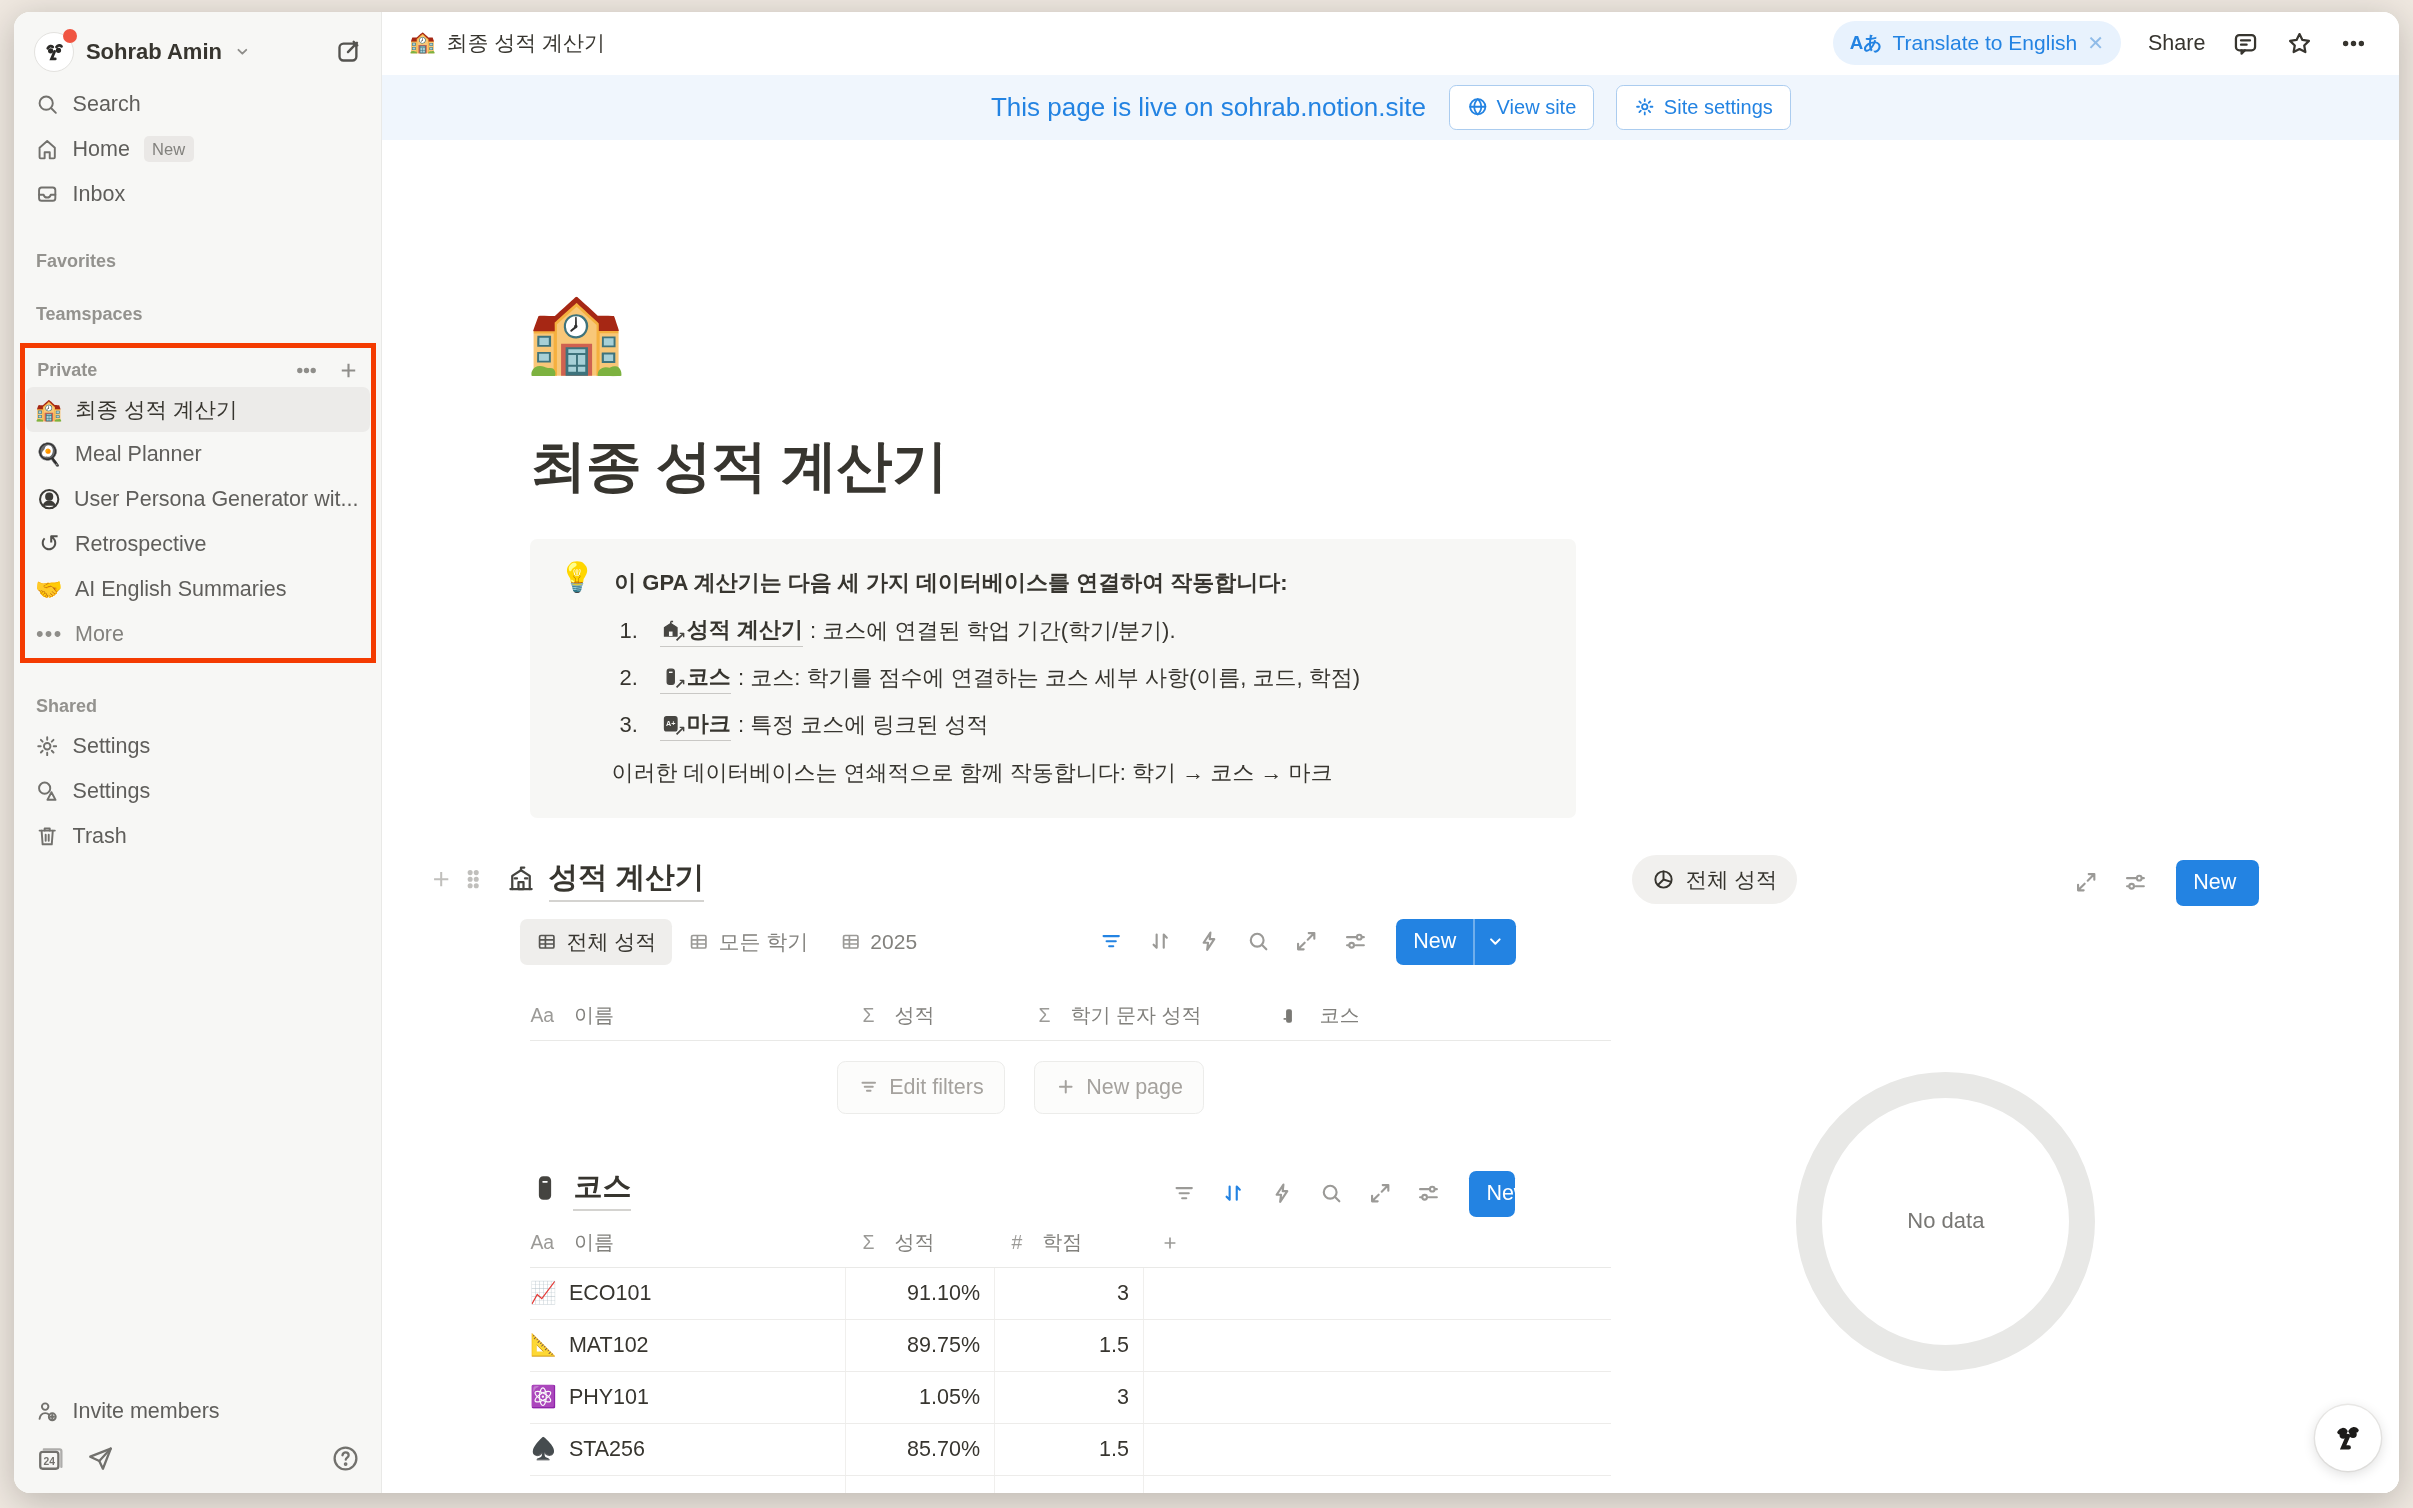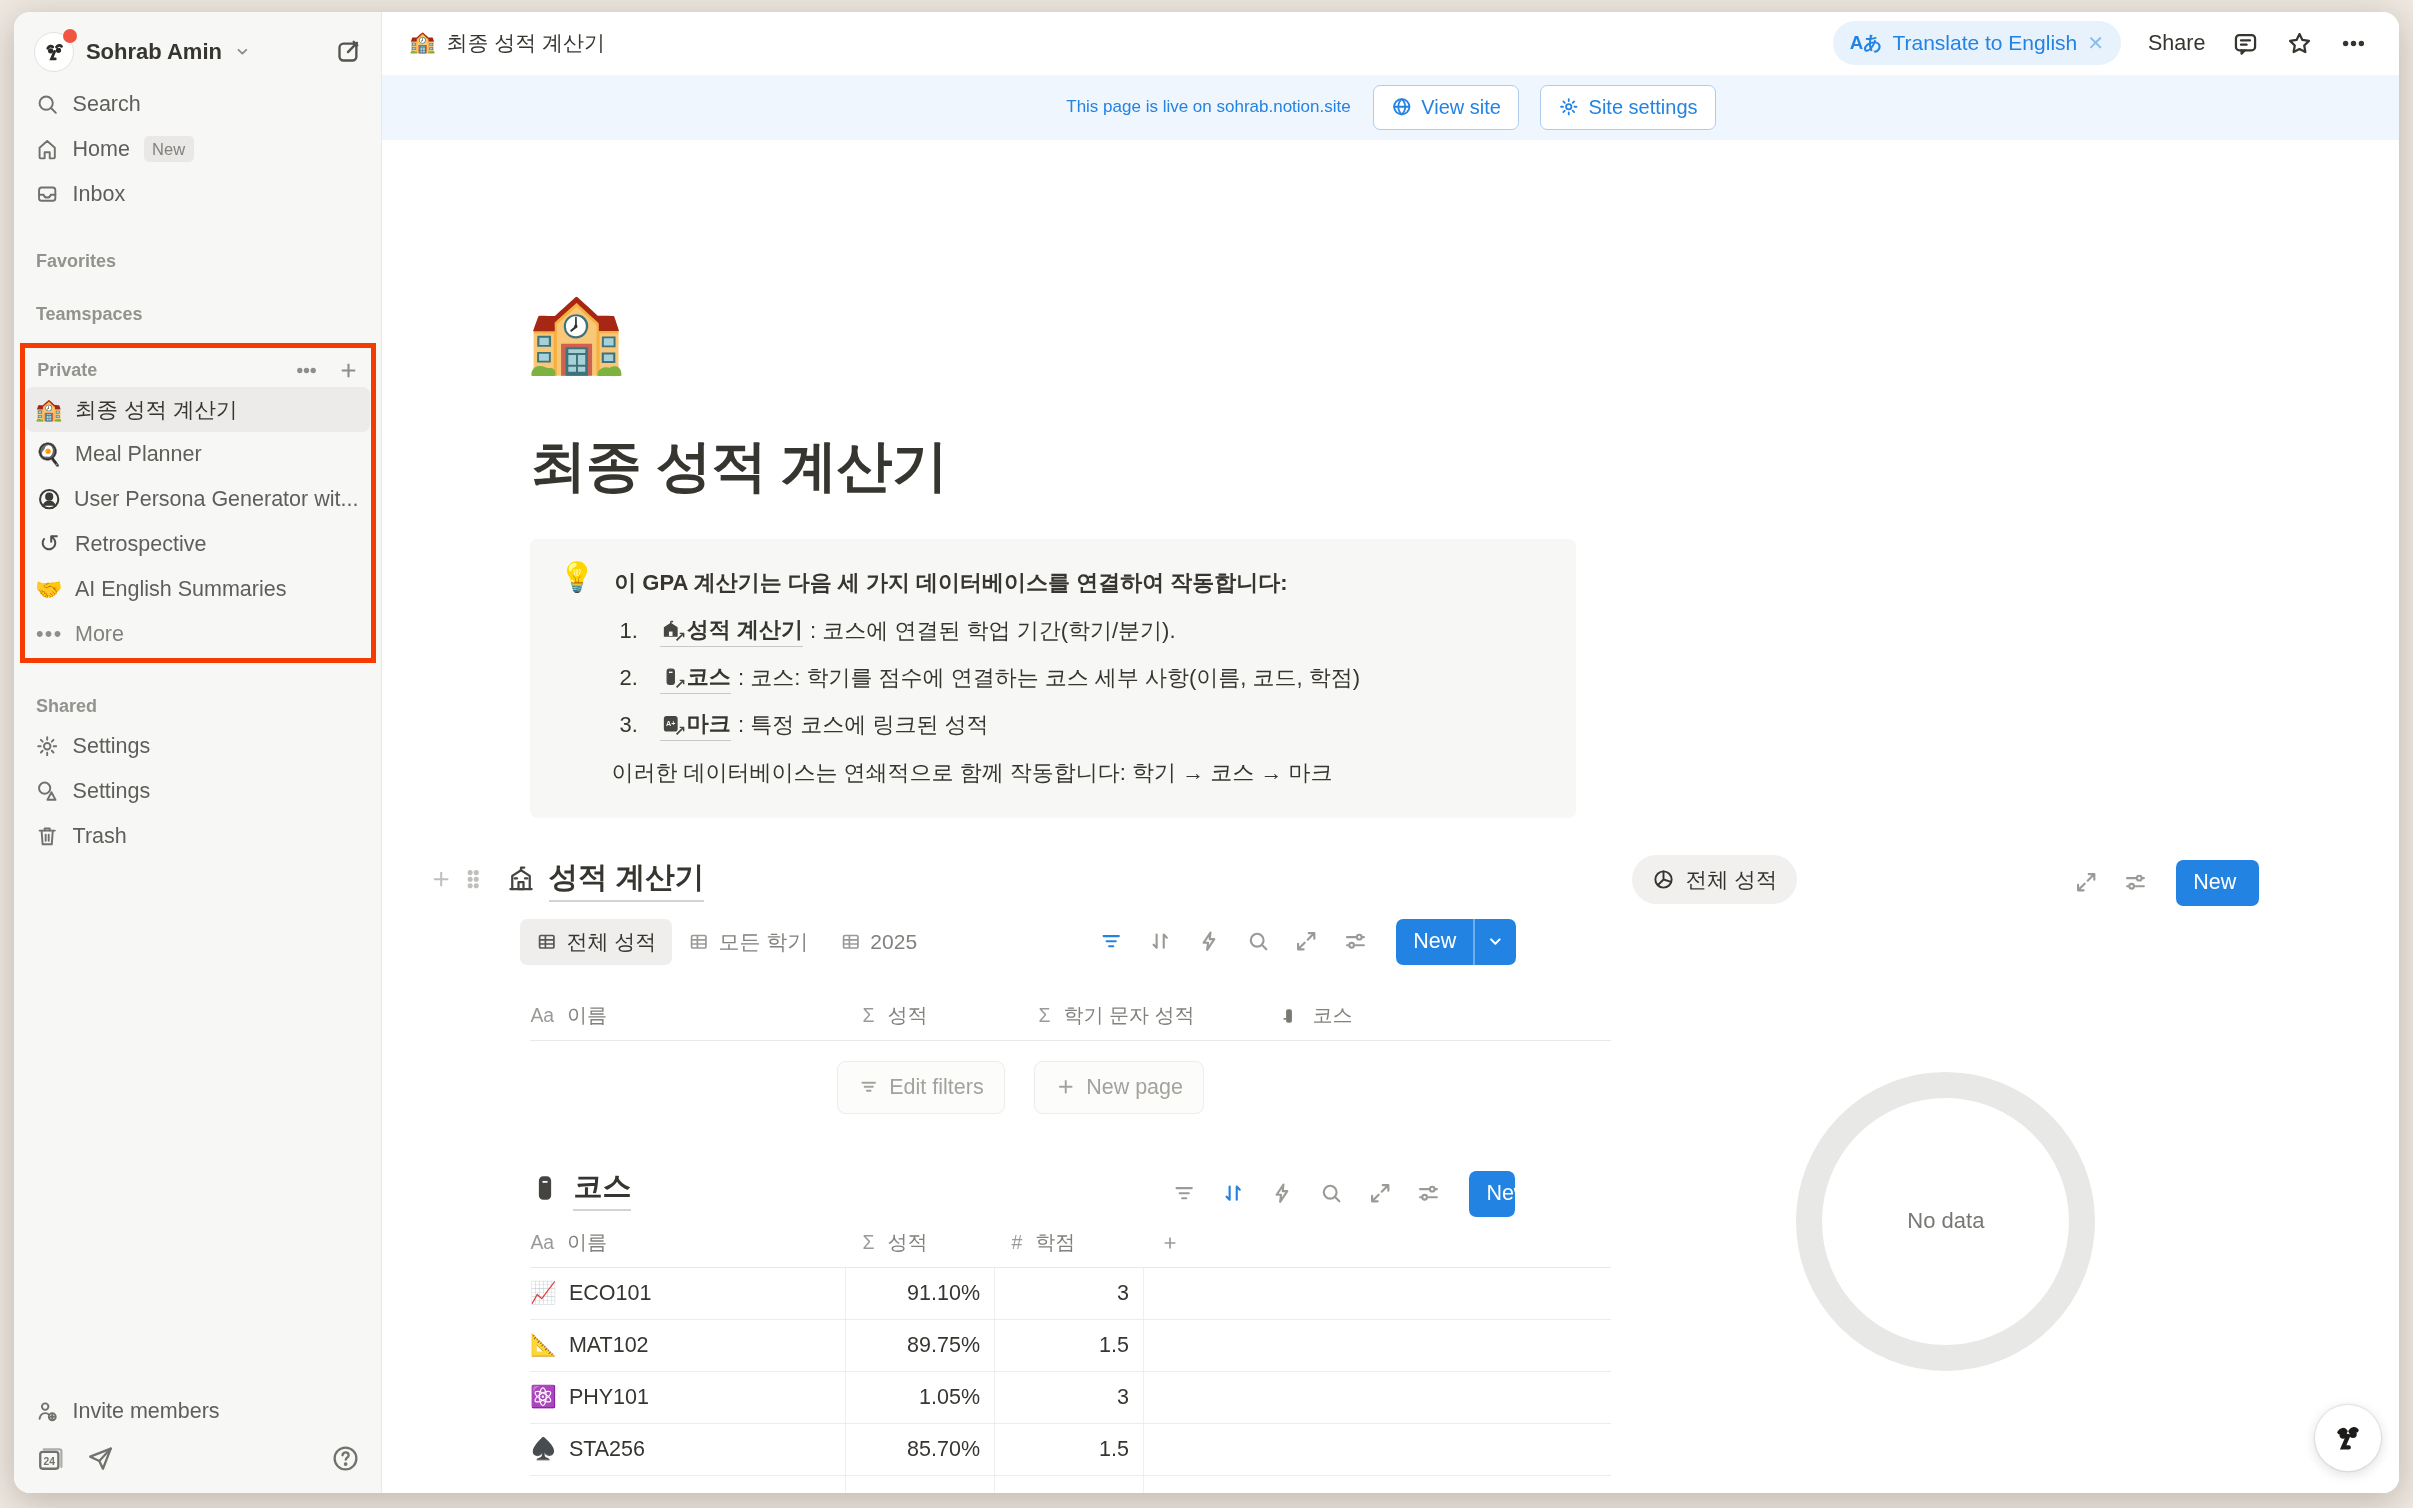--- a/index.html
+++ b/index.html
@@ -57,21 +57,21 @@
   .crumb { display:flex; align-items:center; gap:10px; font-size:21px; color:#37352f; }
   .crumb .emoji-ic { font-size:21.5px; }
   .topbar-right { margin-left:auto; display:flex; align-items:center; gap:27px; }
   .translate-chip { display:flex; align-items:center; gap:10px; background:#e8f2fd; border-radius:718px; padding:8.6px 17px; color:#2383e2; font-size:21px;justify-content:flex-end; }
   .translate-chip .aa { font-weight:700; font-size:18.7px; }
   .translate-chip .x { color:#8fbbe8; font-size:20px; }
   .share-label { font-size:21.5px; color:#37352f; }
   .top-ic { width:27px; height:27px; }
   .top-ic svg { width:27px; height:27px; stroke:#37352f; stroke-width:2; fill:none; stroke-linecap:round; stroke-linejoin:round; }
   .banner { height:65px; flex:0 0 65px; background:#f0f6fd; display:flex; align-items:center; justify-content:center; gap:21.5px; }
-  .banner-msg { color:#2383e2; font-size:17px; font-weight:500; margin-right:1px;text-align:right; }
+  .banner-msg { color:#2383e2; font-size:26px; font-weight:500; margin-right:1px;text-align:right; }
   .banner-btn { display:flex; align-items:center; gap:8.6px; height:45px; padding:0 17px; background:#fff; border:1.4px solid #abccef; border-radius:7.2px; color:#2383e2; font-size:20px; font-weight:500; }
   .banner-btn svg { width:21.5px; height:21.5px; stroke:#2383e2; stroke-width:2; fill:none; stroke-linecap:round; }
   .content { flex:1; position:relative; overflow:hidden; background:#fff; }
   .abs { position:absolute; }
   .page-icon { left:144px; top:152px; font-size:80px; line-height:1; }
   .page-title { left:148px; top:289px; font-size:56px; font-weight:700; letter-spacing:-0.7px; }
   
   .callout { left:148px; top:399px; width:1046px; height:279px; background:#f7f7f5; border-radius:7.2px; padding:24.4px 29px; font-size:22px; }
   .callout-line { display:flex; align-items:flex-start; gap:18.7px; }
   .callout-intro { font-weight:700; line-height:33px; padding-top:2.9px; }
@@ -100,21 +100,21 @@
   .tb-ic { width:24.4px; height:24.4px; display:flex; }
   .tb-ic svg { width:24.4px; height:24.4px; stroke:#9b9a97; stroke-width:2.1; fill:none; stroke-linecap:round; stroke-linejoin:round; }
   .tb-ic.blue svg { stroke:#2383e2; }
   .new-btn { display:flex; align-items:stretch; background:#2383e2; border-radius:7.2px; overflow:hidden; height:46px; margin-left:4.3px; }
   .new-btn .nb-main { display:flex; align-items:center; padding:0 17px; color:#fff; font-size:21.5px; font-weight:500; }
   .new-btn .nb-sep { width:1.4px; background:rgba(255,255,255,.35); }
   .new-btn .nb-caret { display:flex; align-items:center; padding:0 11.5px; }
   .new-btn .nb-caret svg { width:18.7px; height:18.7px; stroke:#fff; stroke-width:2.6; fill:none; stroke-linecap:round; stroke-linejoin:round; }
   
   .thead { display:flex; align-items:center; height:49px; border-bottom:1.4px solid #e9e9e7; font-size:20px; color:#82817d; }
-  .th { display:flex; align-items:center; gap:13px; padding-left:16px; }
+  .th { display:flex; align-items:center; gap:20px; padding-left:16px; }
   .th:first-child { padding-left:0; }
   .th .pico { font-size:19.4px; color:#9b9a97; }
   .th svg { width:20px; height:20px; stroke:#9b9a97; stroke-width:1.8; fill:none; }
   .pill-ic svg { fill:#7a7975; stroke:none; }
   .center-btns { display:flex; justify-content:center; gap:29px; }
   .ghost-btn { display:flex; align-items:center; gap:10px; height:53px; padding:0 20px; background:#fcfcfb; border:1.4px solid #ececea; border-radius:8.6px; color:#a5a29e; font-size:21.5px; }
   .ghost-btn svg { width:21.5px; height:21.5px; stroke:#a5a29e; stroke-width:2.2; fill:none; stroke-linecap:round; }
   .trow { display:flex; align-items:center; height:52px; border-bottom:1.4px solid #edecea; font-size:21.5px; }
   .td { height:100%; display:flex; align-items:center; }
   .td.name { gap:11.5px; font-weight:500; color:#37352f; border-right:1.4px solid #f0efed; }

